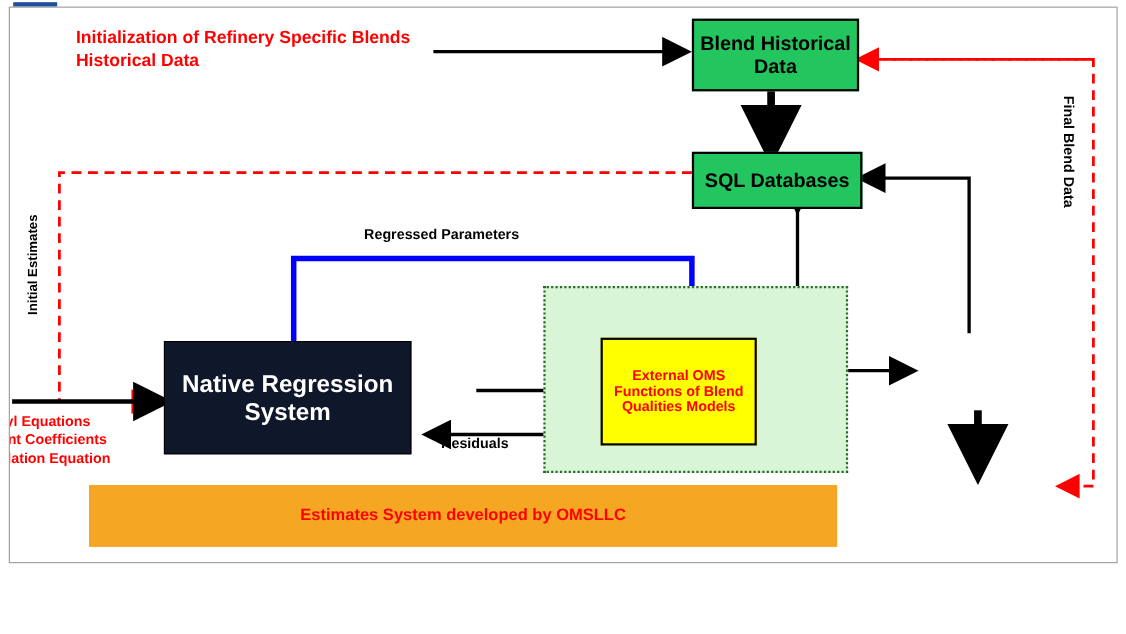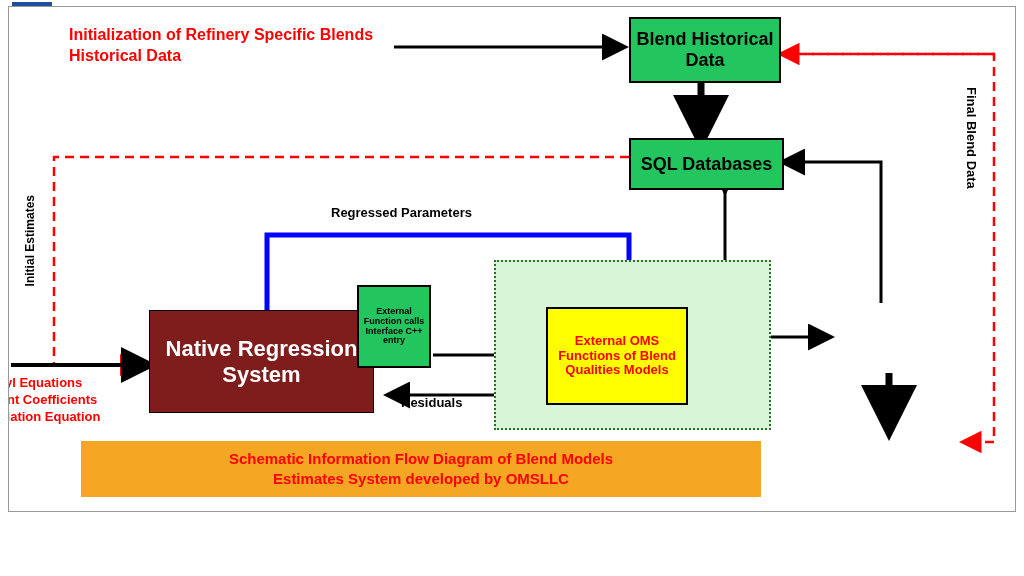--- a/index.html
+++ b/index.html
@@ -47,21 +47,21 @@
     text-align: center;
     line-height: 1.15;
   }
   .white-box {
     background: #22c55e;
     border: 2px solid #000000;
     color: #000000;
     font-weight: bold;
   }
   .black-box {
-    background: #7f1d1d;
+    background: #0f172a;
     border: 1px solid #000000;
     color: #ffffff;
     font-weight: bold;
   }
   .yellow-box {
     background: #ffff00;
     border: 2px solid #000000;
     color: #ff0000;
     font-weight: bold;
   }
@@ -212,35 +212,33 @@
     <div class="box white-box" style="left:620px; top:131px; width:155px; height:52px; font-size:18px;">SQL Databases</div>
 
     <div class="black-label" style="left:322px; top:198px;">Regressed Parameters</div>
 
     <div class="box green-panel" style="left:485px; top:253px; width:277px; height:170px;"></div>
 
     <div class="box yellow-box" style="left:537px; top:300px; width:142px; height:98px; font-size:13px; padding:4px;">External OMS Functions of Blend Qualities Models</div>
 
     <div class="box black-box" style="left:140px; top:303px; width:225px; height:103px; font-size:22px;">Native Regression System</div>
 
-    <div class="box white-box small-white" style="left:348px; top:278px; width:74px; height:83px;">External Function calls Interface C++ entry</div>
 
     <div class="black-label" style="left:392px; top:388px;">Residuals</div>
 
 
 
     <div class="vert-label-red" style="left:955px; top:80px;">Final Blend Data</div>
 
     <div class="vert-label" style="left:14px; top:188px;">Initial Estimates</div>
 
     <div class="red-text" style="left:-4px; top:368px; font-size:13px;">yl Equations</div>
     <div class="red-text" style="left:-10px; top:385px; font-size:13px;">ont Coefficients</div>
     <div class="red-text" style="left:-14px; top:402px; font-size:13px;">tillation Equation</div>
 
     <div class="box orange-banner" style="left:72px; top:434px; width:680px; height:56px; flex-direction:column;">
-      <div>Schematic Information Flow Diagram of Blend Models</div>
       <div>Estimates System developed by OMSLLC</div>
     </div>
 
   </div>
 
 
 </div>
 
 </body></html>

